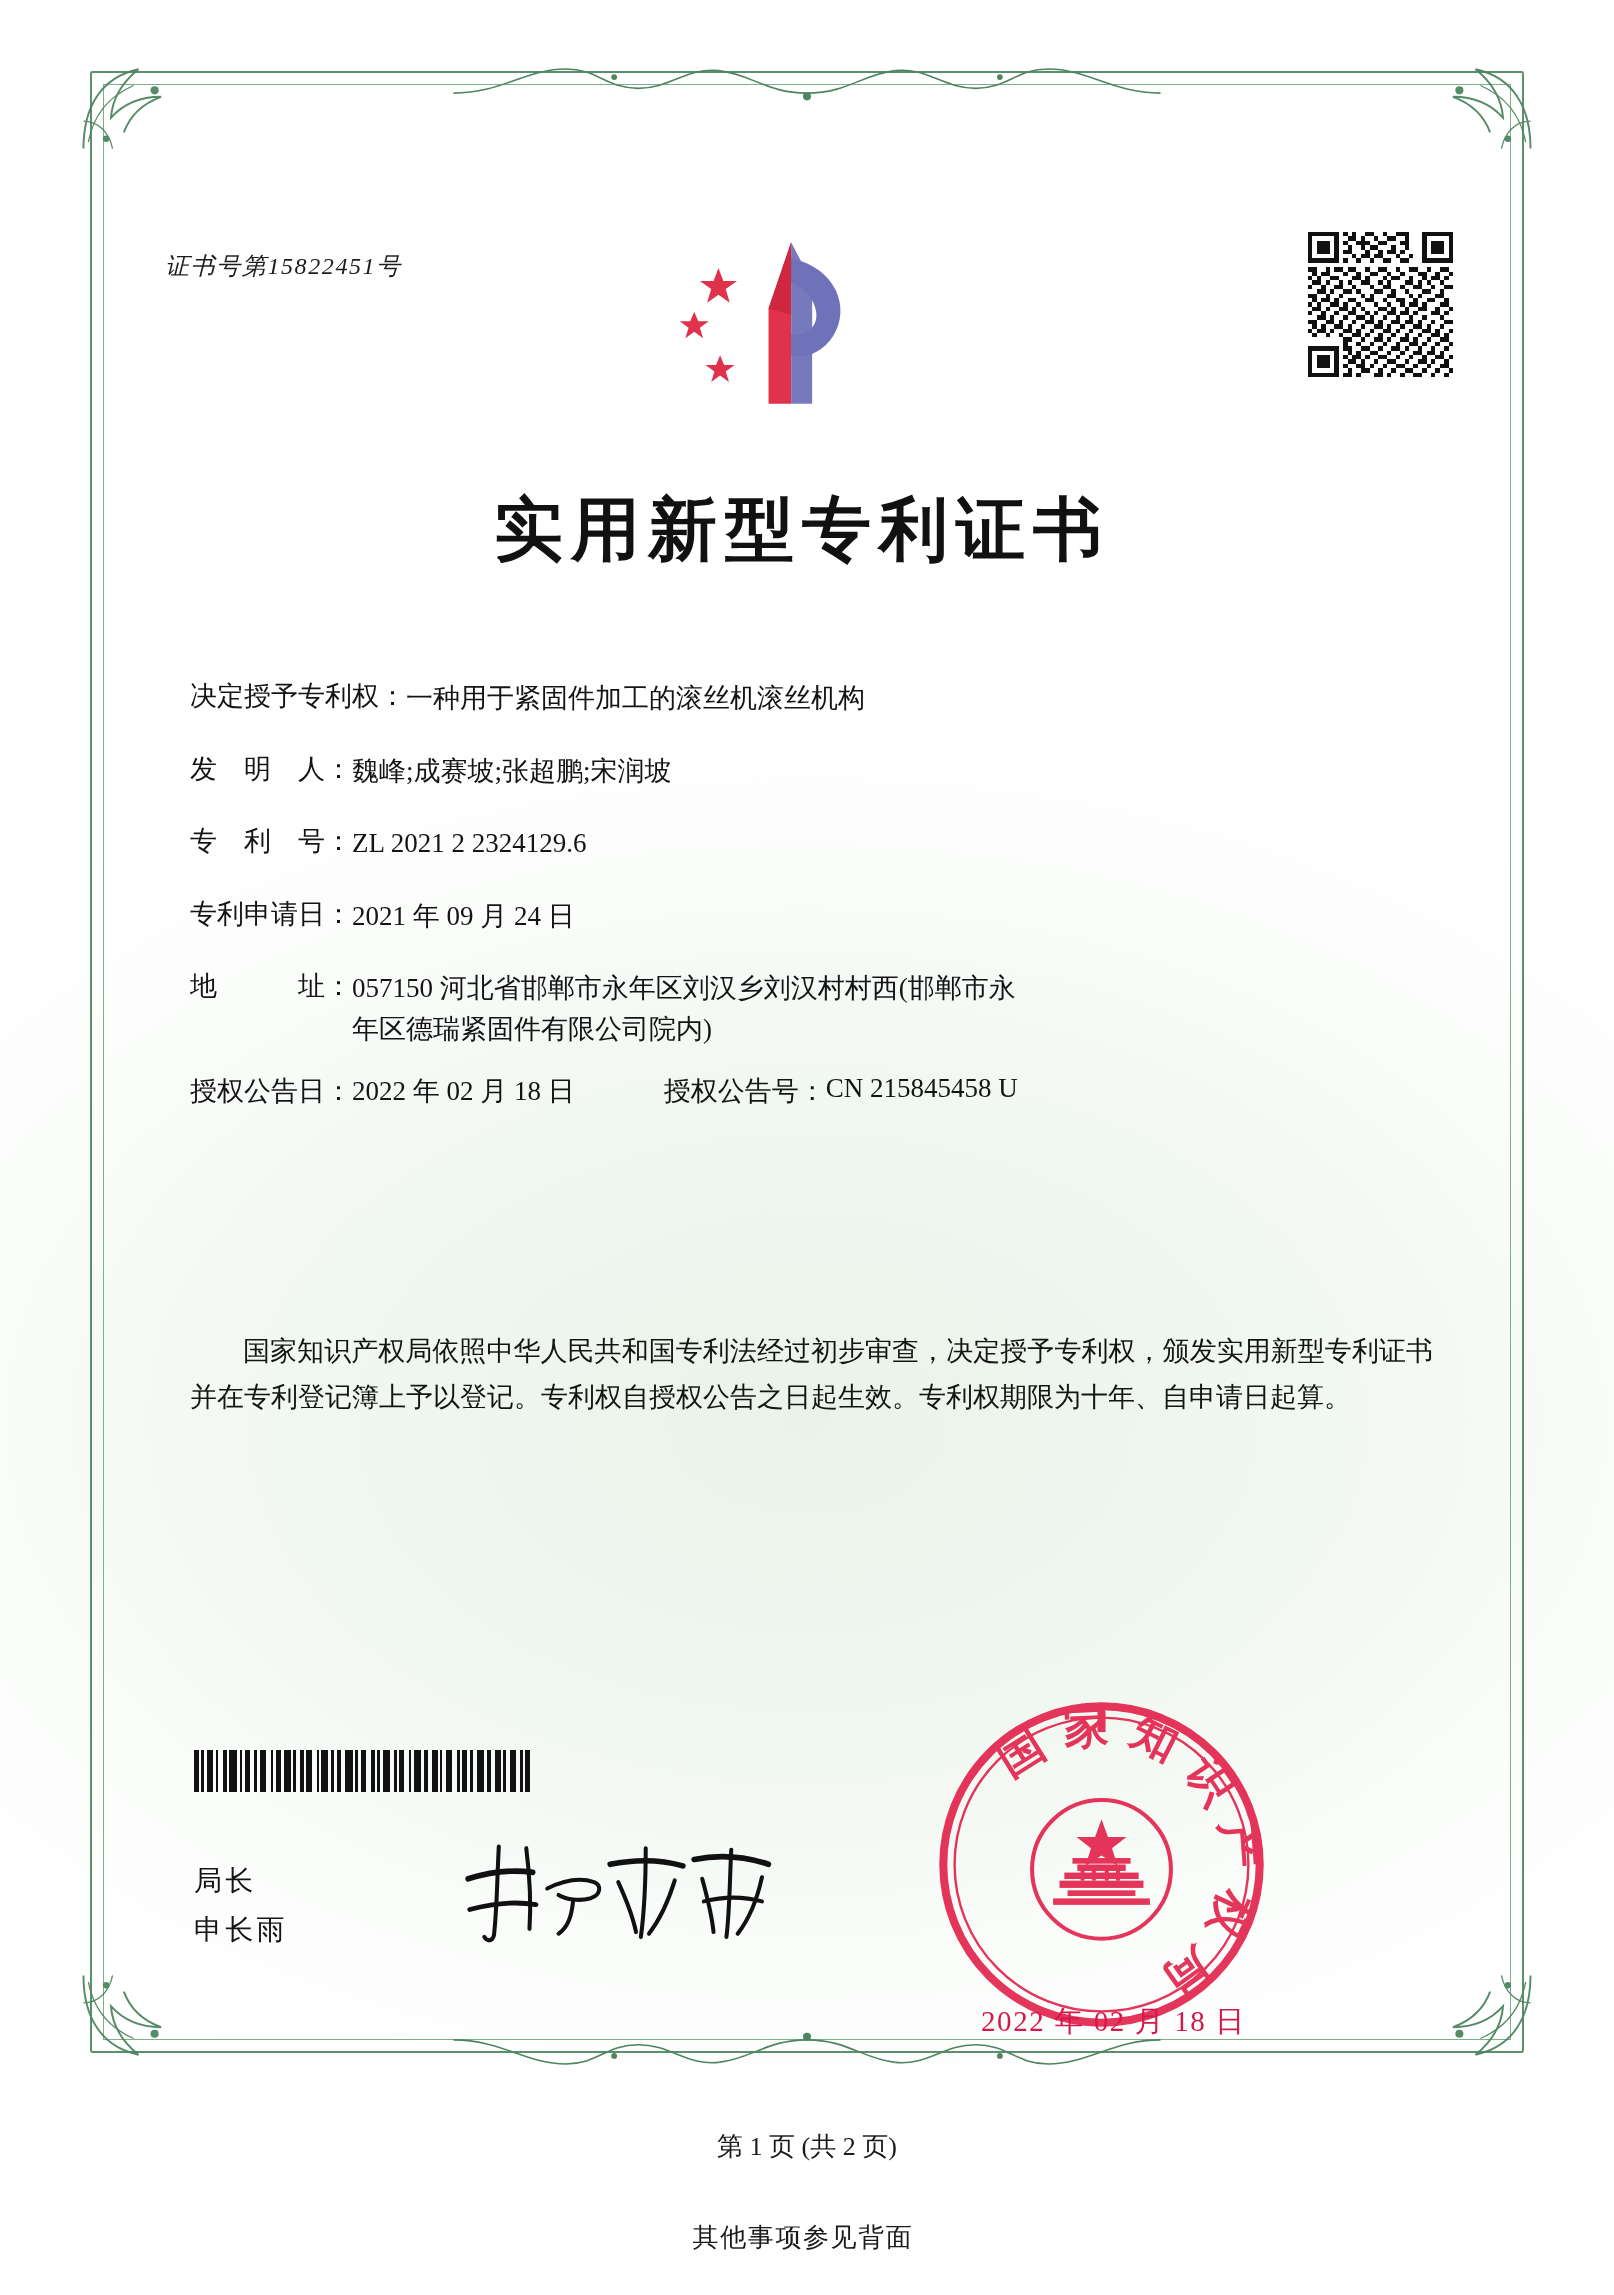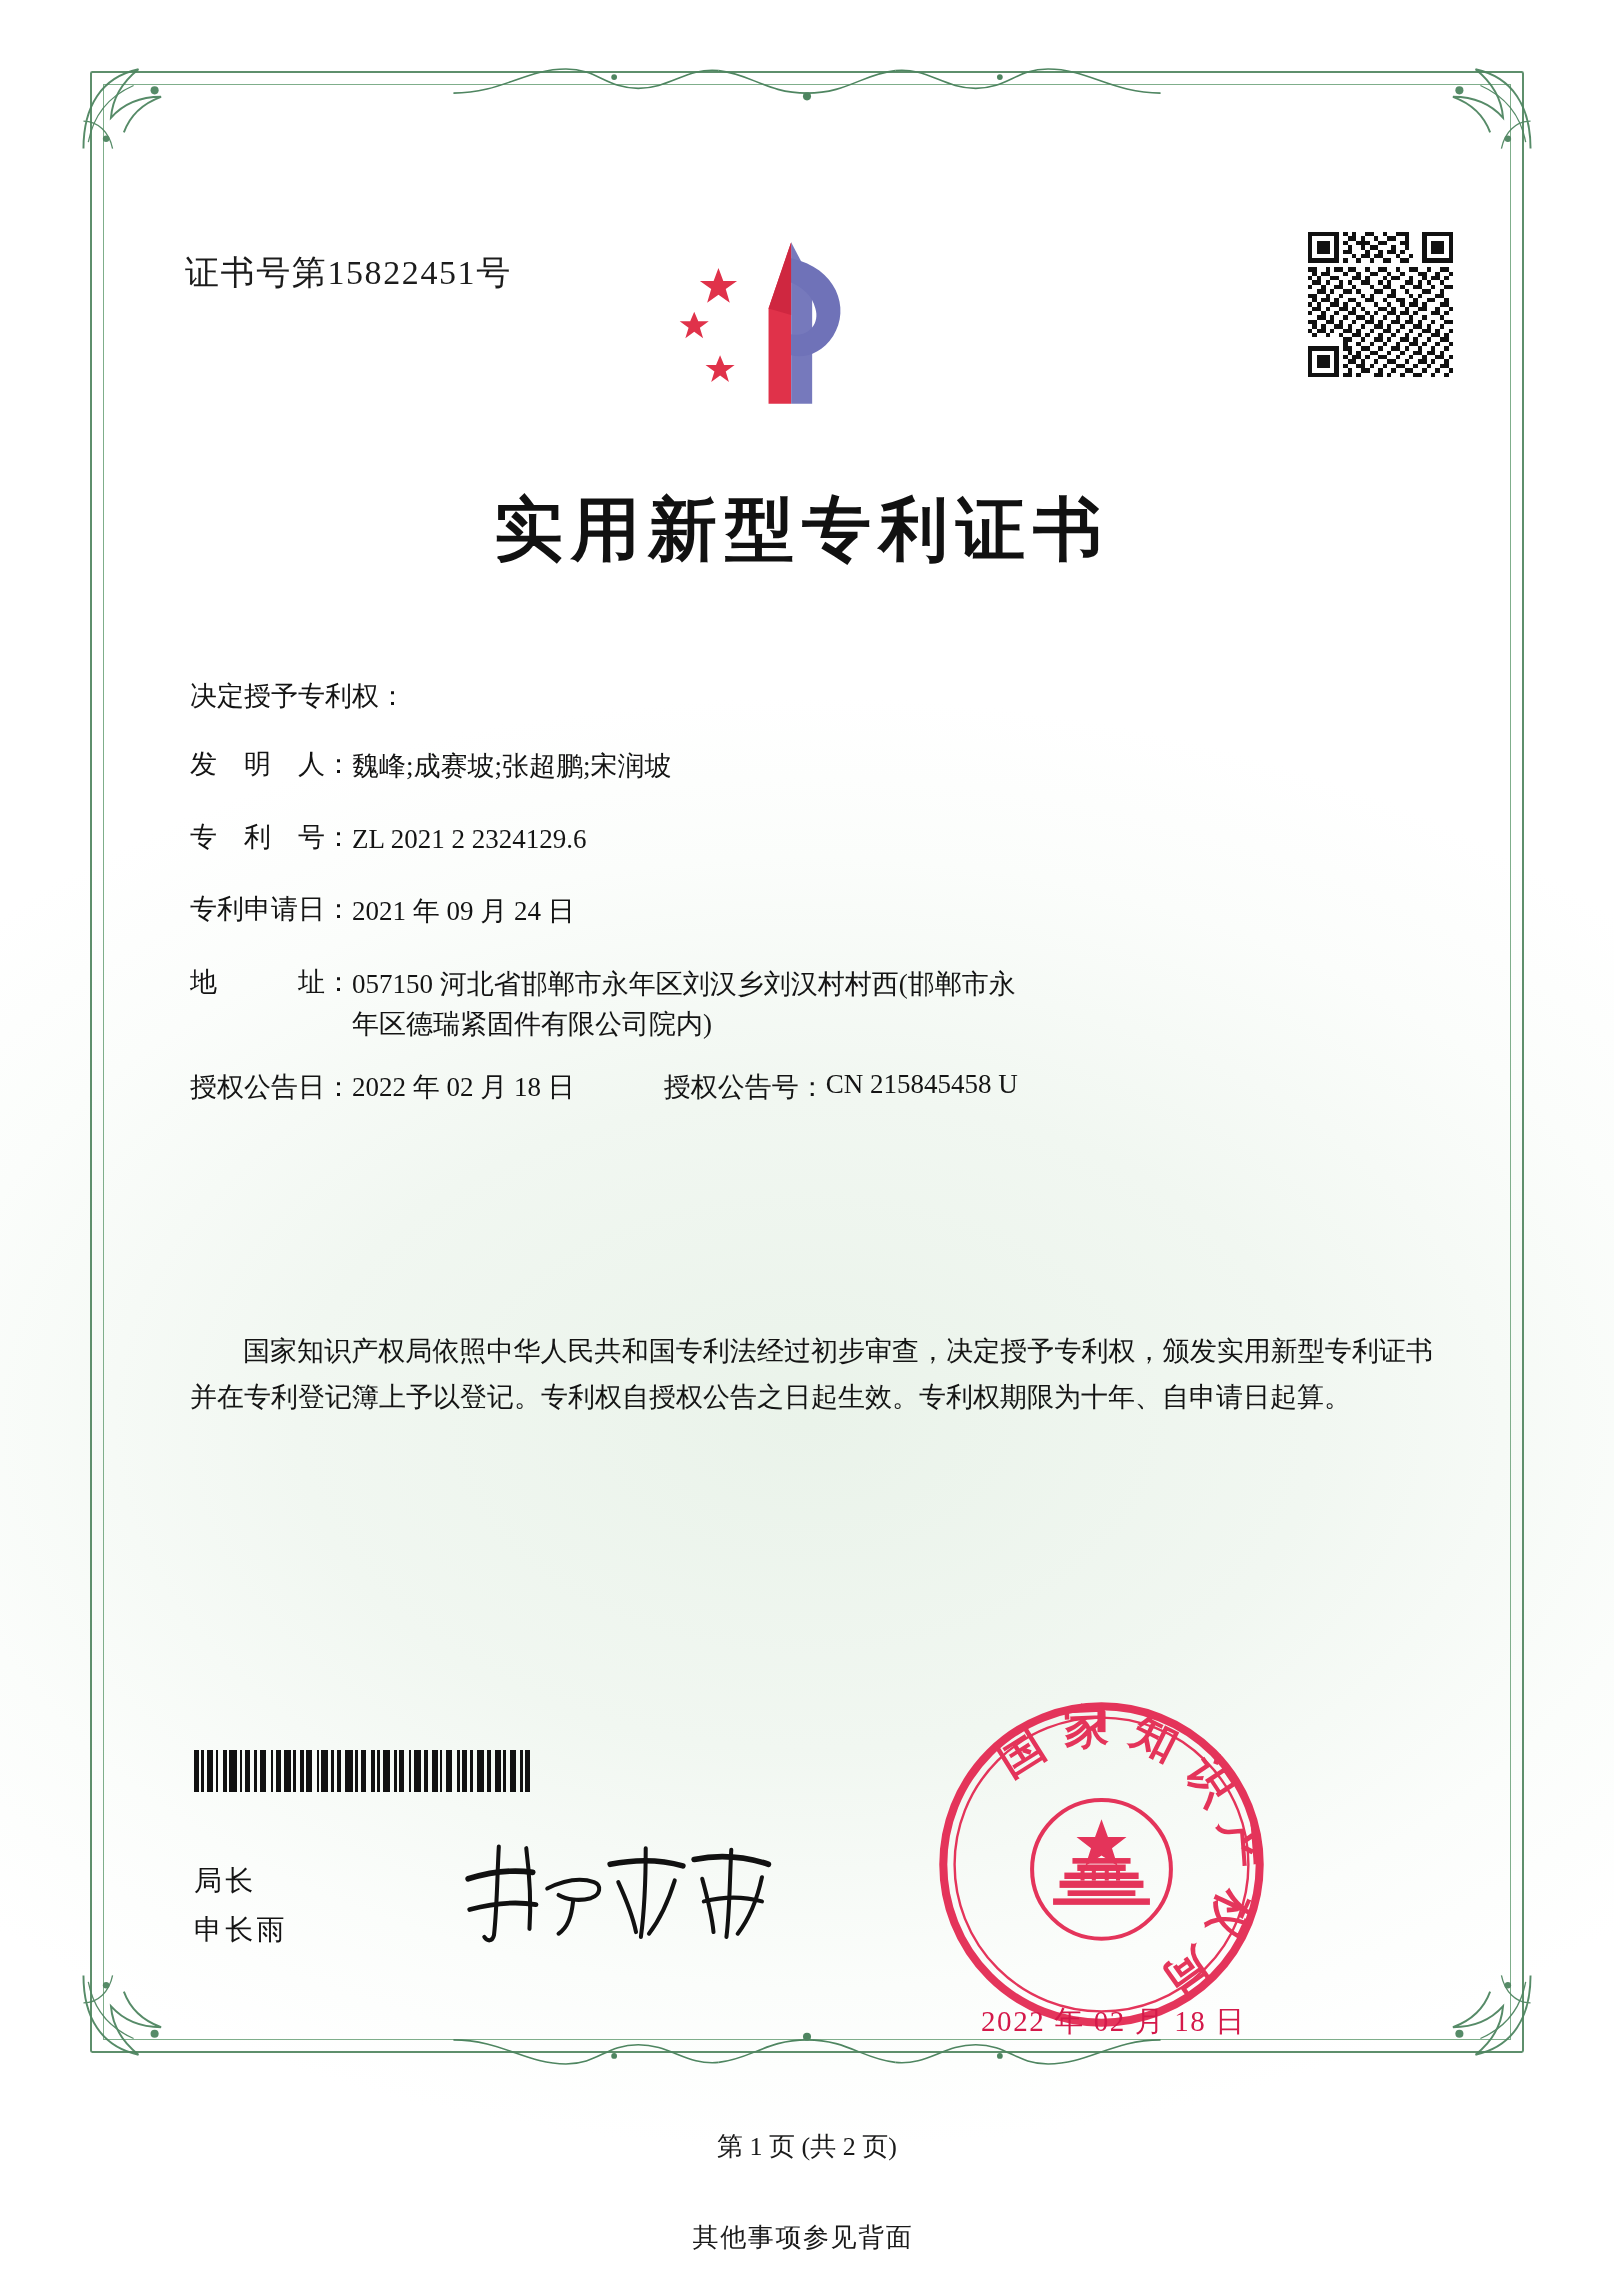--- a/index.html
+++ b/index.html
@@ -52,25 +52,26 @@
     position:absolute;
     left:452px;bottom:223px;width:710px;height:45px;
     color:#4e8560;
     transform:scaleY(-1);
   }
   .edge-bottom svg{width:100%;height:100%;display:block;}
 
   
   .cert-no{
     position:absolute;
-    left:185px;top:250px;
-    font-size:34px;
+    left:165px;top:250px;
+    font-size:24px;
     letter-spacing:1.6px;
     color:#1c1c1c;
     white-space:nowrap;
+    font-style:italic;
   }
   .logo{
     position:absolute;
     left:670px;top:234px;
     width:210px;height:186px;
   }
   .logo svg{width:100%;height:100%;display:block;}
 
   .qr{
     position:absolute;
@@ -581,20 +582,21 @@
       </g>
     </svg>
   </div>
 
   <div class="title">实用新型专利证书</div>
 
   <div class="fields">
 
     <div class="row">
       <span class="label">决定授予专利权：</span>
+      <span class="value">一种用于紧固件加工的滚丝机滚丝机构</span>
     </div>
 
     <div class="row">
       <span class="label">发　明　人：</span>
       <span class="value">魏峰;成赛坡;张超鹏;宋润坡</span>
     </div>
 
     <div class="row">
       <span class="label">专　利　号：</span>
       <span class="value">ZL 2021 2 2324129.6</span>

